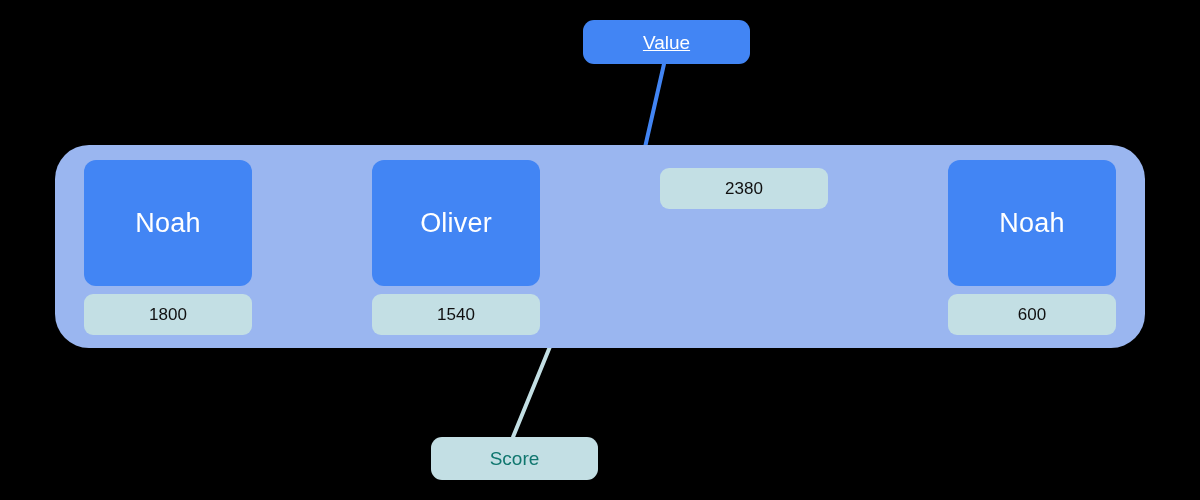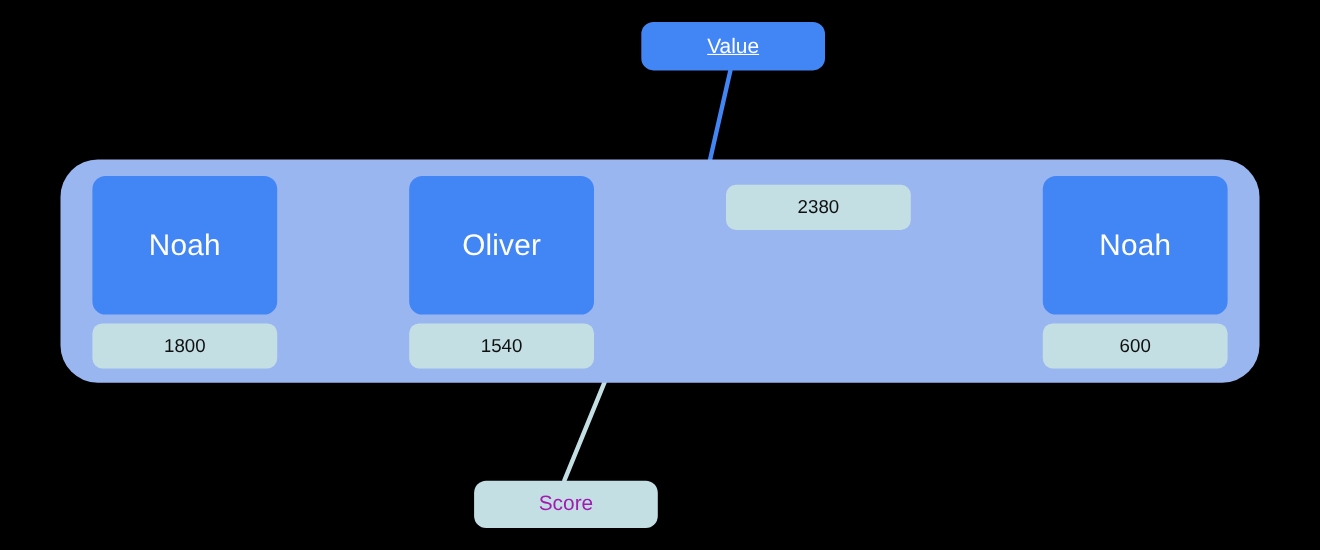--- a/index.html
+++ b/index.html
@@ -105,21 +105,21 @@
     font-size: 19px;
     text-decoration: underline;
   }
 
   #score-pill {
     left: 431px;
     top: 437px;
     width: 167px;
     height: 43px;
     background: #c3dfe4;
-    color: #a21caf;
+    color: #0f766e;
     font-size: 19px;
   }
 </style>
 </head>
 <body>
 
 <div id="stage">
 
   <svg id="connectors" viewBox="0 0 1200 500" width="1200" height="500">
     <line x1="664" y1="64" x2="641" y2="165" stroke="#4285f4" stroke-width="4" stroke-linecap="round"></line>

